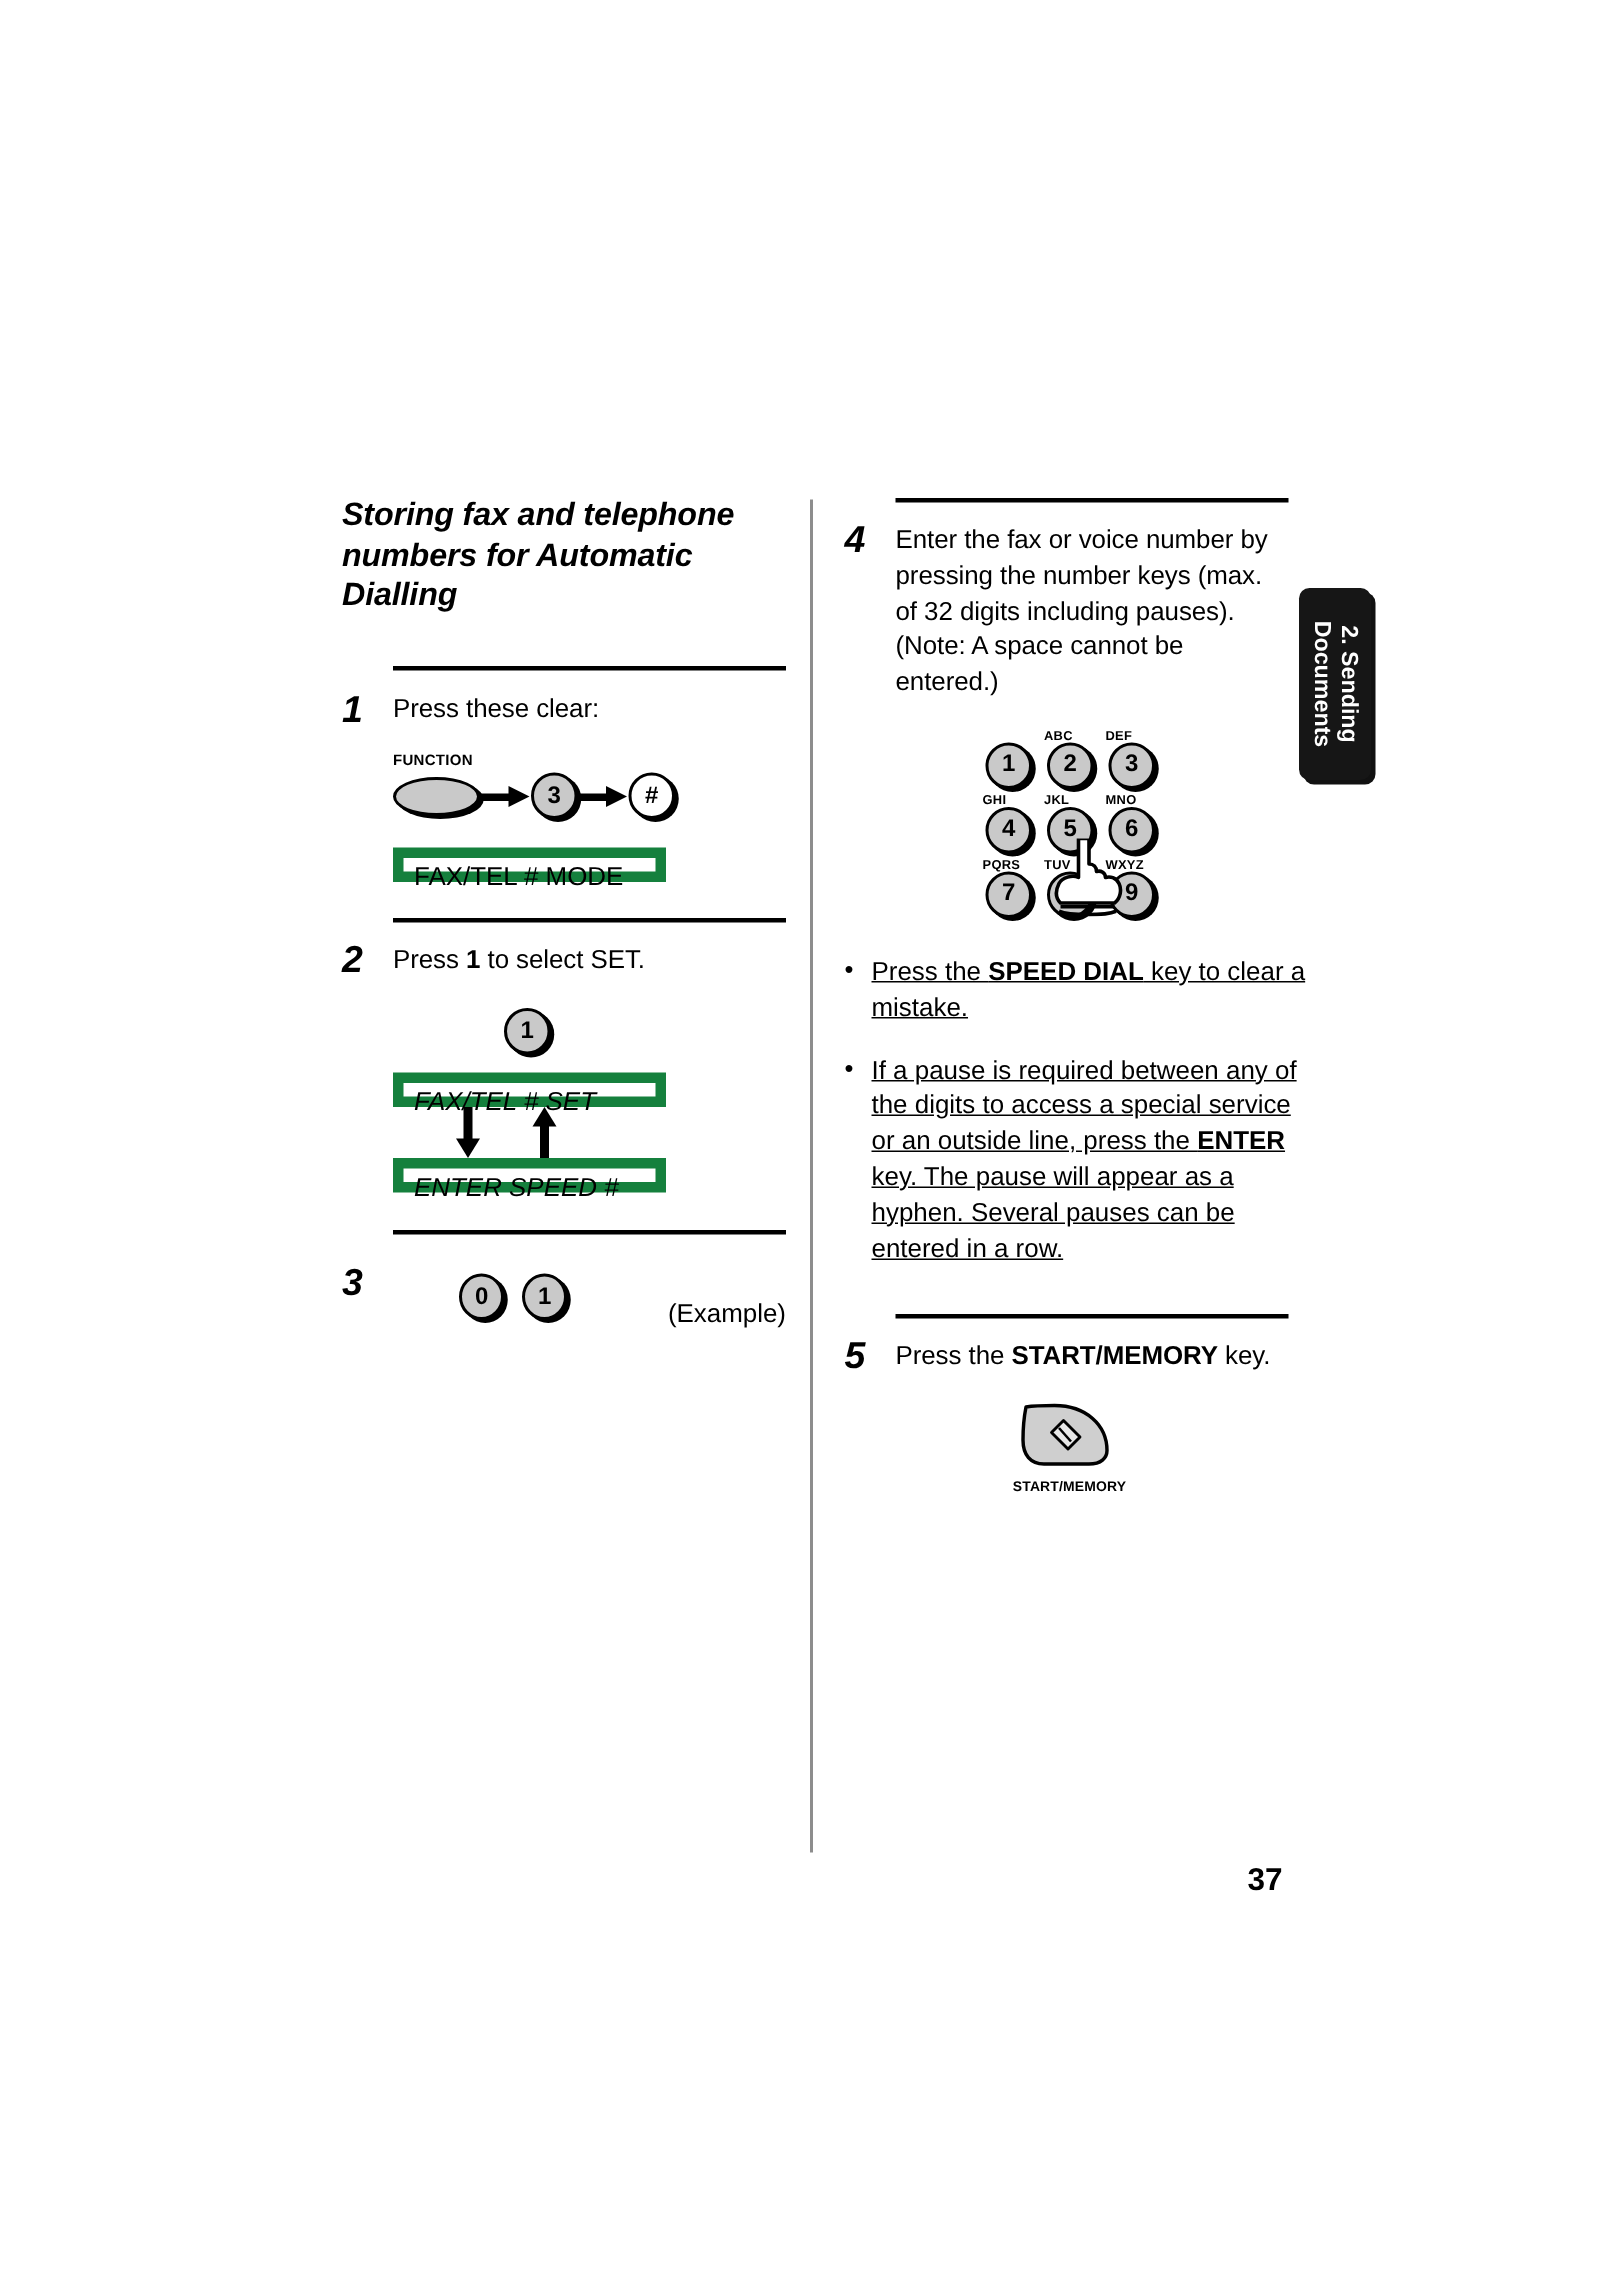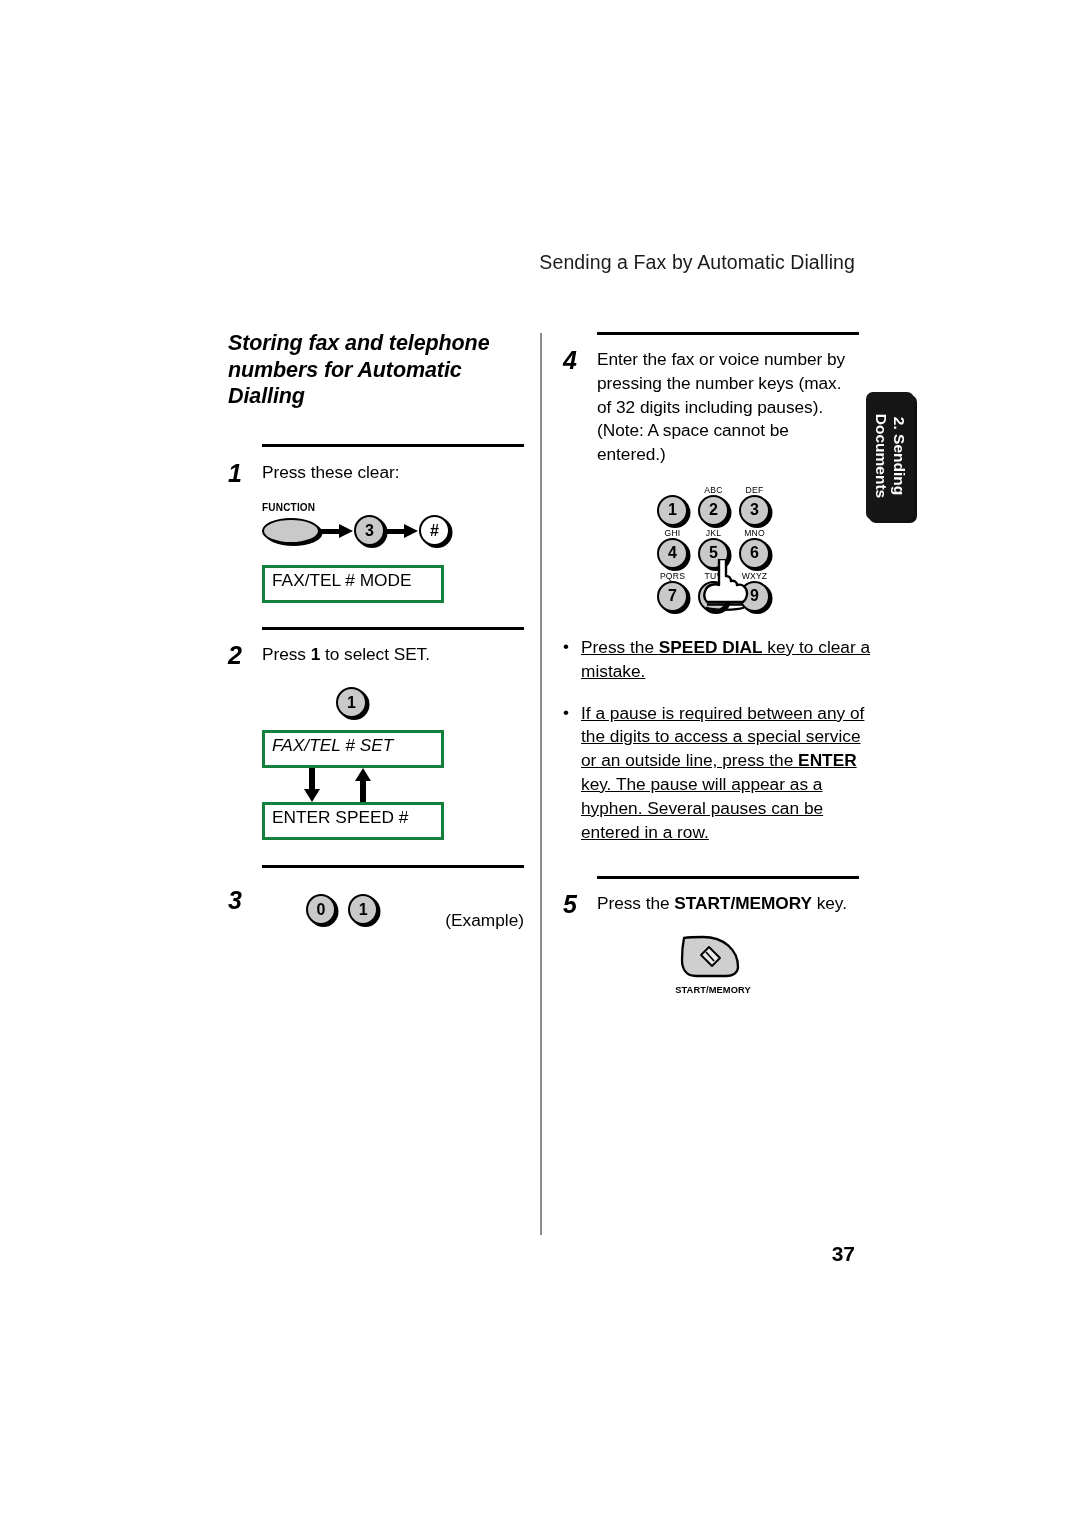--- a/index.html
+++ b/index.html
@@ -86,23 +86,23 @@
   }
   .step-text {
     font-size: 17.3px;
     line-height: 23.8px;
     letter-spacing: -0.05px;
   }
   .step-text b { font-weight: bold; }
 
   
   .lcd {
-    border: 3px solid #15803d;
+    border: 7px solid #15803d;
     box-sizing: border-box;
-    height: 38px;
+    height: 23px;
     line-height: 25px;
     font-size: 17.3px;
     padding-left: 7px;
     background: #ffffff;
     display: block;
   }
 
   
   .keyrow {
     display: flex;
@@ -198,22 +198,22 @@
     display: flex;
     gap: 6px;
     margin-bottom: 2px;
   }
   .keypad-cell {
     width: 35px;
     position: relative;
   }
   .keypad-letters {
     font-size: 8.6px;
-    font-weight: normal;
-    text-align: center;
+    font-weight: bold;
+    text-align: left;
     height: 10px;
     line-height: 10px;
     letter-spacing: 0.2px;
   }
   .keypad-key {
     width: 31px;
     height: 31px;
     margin: 0 auto;
     border-radius: 50%;
     background: #c9c9c9;
@@ -300,21 +300,20 @@
     text-align: right;
     font-size: 21px;
     font-weight: bold;
   }
 </style>
 </head>
 <body>
 
 <div class="page">
 
-  <div class="running-header">Sending a Fax by Automatic Dialling</div>
 
   <div class="divider"></div>
 
   <div class="col col-left">
 
     <h2 class="section-heading">Storing fax and telephone numbers for Automatic Dialling</h2>
 
     <div class="rule" style="margin-top:34px;"></div>
     <div class="step" style="margin-top:14px;">
       <div class="step-num">1</div>
@@ -347,21 +346,21 @@
       <div class="v-arrows" style="width:182px;">
         <div class="arr arr-down" style="left:42px;">
             <span class="shaft"></span>
             <span class="head"></span>
           </div>
         <div class="arr arr-up" style="left:93px;">
             <span class="shaft"></span>
             <span class="head"></span>
           </div>
       </div>
-      <div class="lcd" style="width:182px;">ENTER SPEED #</div>
+      <div class="lcd" style="width:182px;font-style:italic;">ENTER SPEED #</div>
     </div>
 
     <div class="rule" style="margin-top:25px;"></div>
     <div class="step" style="margin-top:13px;">
       <div class="step-num">3</div>
 
       <div class="keyrow" style="margin-top:20px;margin-left:44px;gap:12px;align-items:center;">
         <div class="key-circle">0</div>
         <div class="key-circle">1</div>
         <div style="font-size:17.3px;margin-left:55px;margin-top:22px;">(Example)</div>

